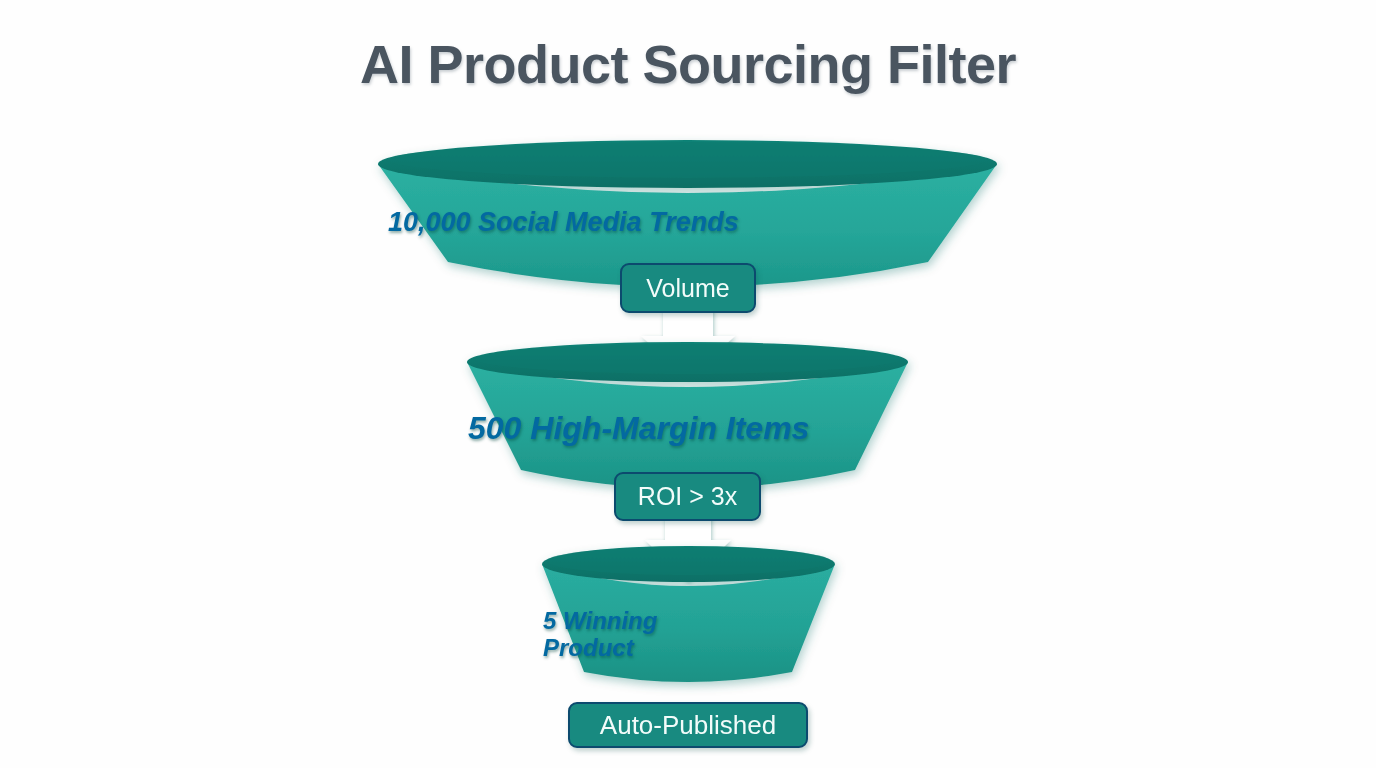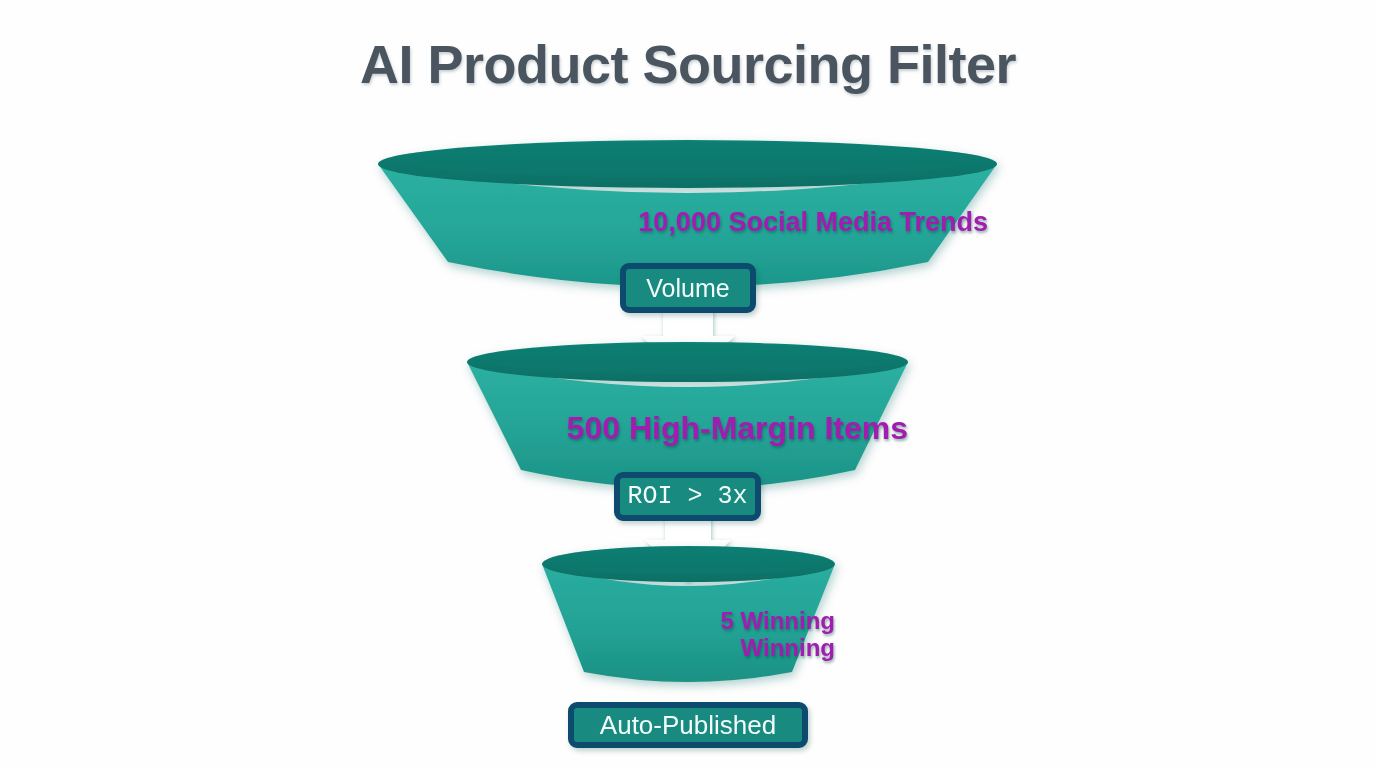--- a/index.html
+++ b/index.html
@@ -42,26 +42,27 @@
     position: absolute;
     left: 0;
     top: 0;
     width: 1376px;
     height: 768px;
   }
 
   
   .stage-label {
     position: absolute;
-    text-align: right;
-    color: #a21caf;
+    text-align: left;
+    color: #0369a1;
     font-weight: bold;
     text-shadow: 1px 2px 3px rgba(0, 70, 62, 0.45);
     line-height: 1.12;
     pointer-events: none;
+    font-style: italic;
   }
   #stage-label-0 {
     left: 388px;
     top: 207px;
     width: 600px;
     font-size: 27px;
   }
   #stage-label-1 {
     left: 468px;
     top: 411px;
@@ -76,21 +77,21 @@
   }
   .stage-label .line2 {
     display: block;
   }
 
   
   .badge {
     position: absolute;
     box-sizing: border-box;
     background: #188a80;
-    border: 6px solid #0c4a6e;
+    border: 2px solid #0c4a6e;
     border-radius: 9px;
     color: #f2fcfa;
     font-size: 25px;
     font-weight: normal;
     text-align: center;
     white-space: nowrap;
     box-shadow: 2px 3px 5px rgba(15, 80, 72, 0.26);
     display: flex;
     align-items: center;
     justify-content: center;
@@ -99,21 +100,20 @@
     left: 620px;
     top: 263px;
     width: 136px;
     height: 50px;
   }
   #badge-1 {
     left: 614px;
     top: 472px;
     width: 147px;
     height: 49px;
-    font-family: Liberation Mono, monospace;
   }
   #badge-2 {
     left: 568px;
     top: 702px;
     width: 240px;
     height: 46px;
     font-size: 26px;
     text-align: right;
   }
 </style>
@@ -222,21 +222,21 @@
   <div class="stage-label" id="stage-label-0">
     <span>10,000 Social Media Trends</span>
   </div>
 
   <div class="stage-label" id="stage-label-1">
     <span>500 High-Margin Items</span>
   </div>
 
   <div class="stage-label" id="stage-label-2">
     <span>5 Winning</span>
-    <span class="line2">Winning</span>
+    <span class="line2">Product</span>
   </div>
 
   <div class="badge" id="badge-0">
     <span>Volume</span>
   </div>
 
   <div class="badge" id="badge-1">
     <span>ROI &gt; 3x</span>
   </div>
 

